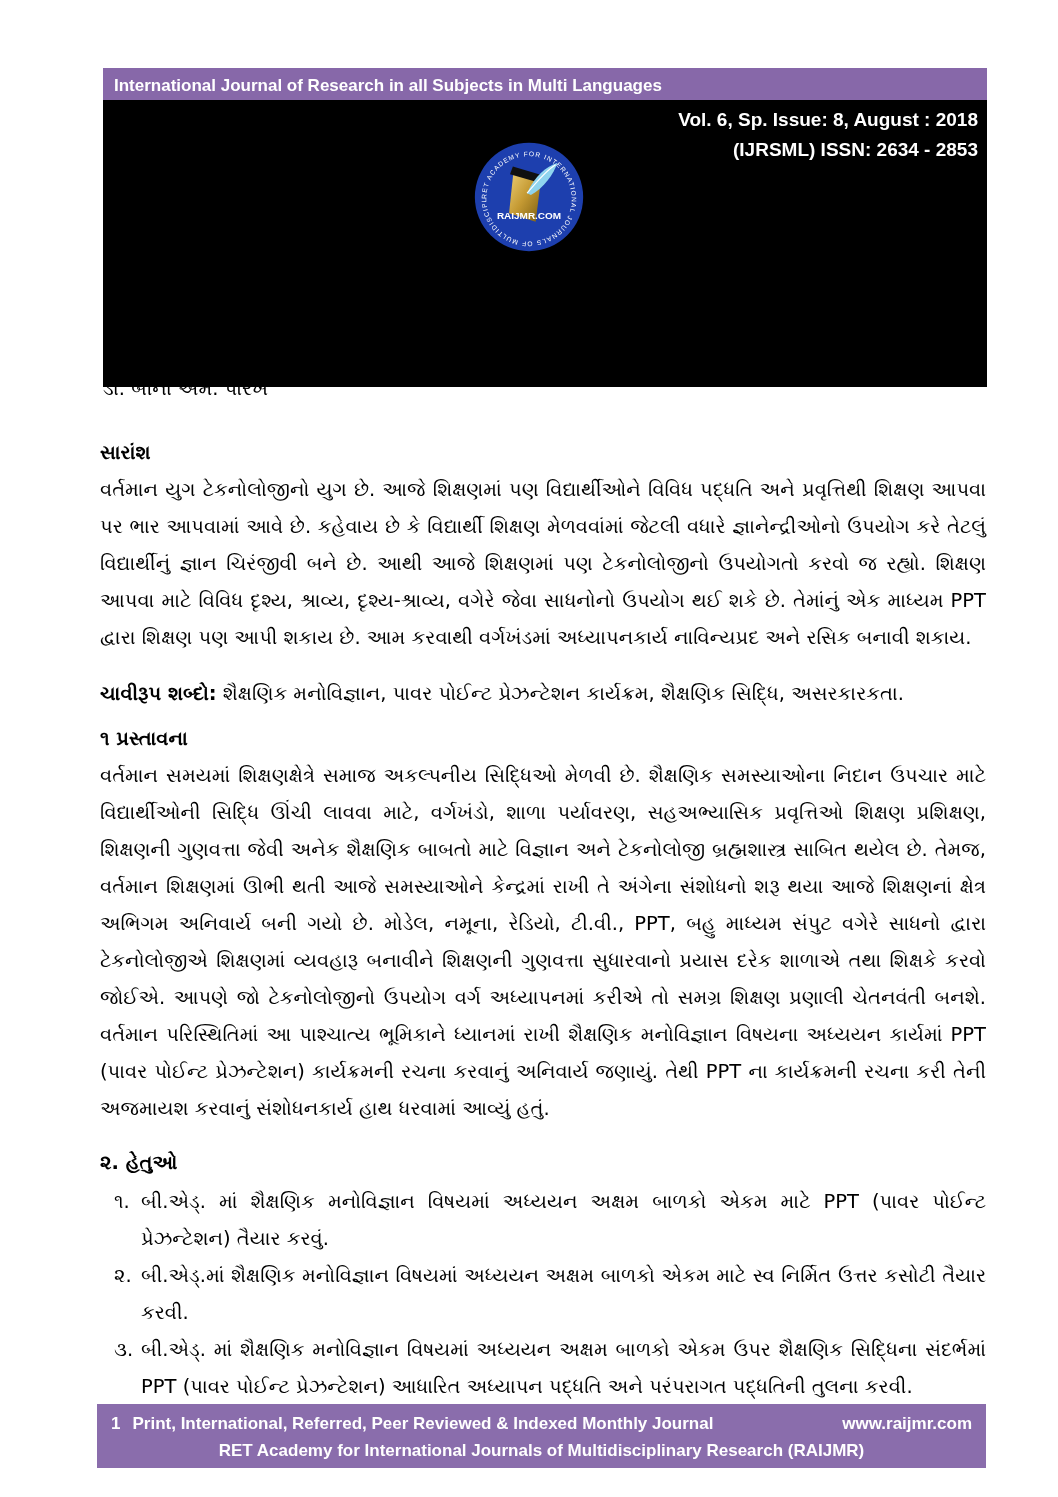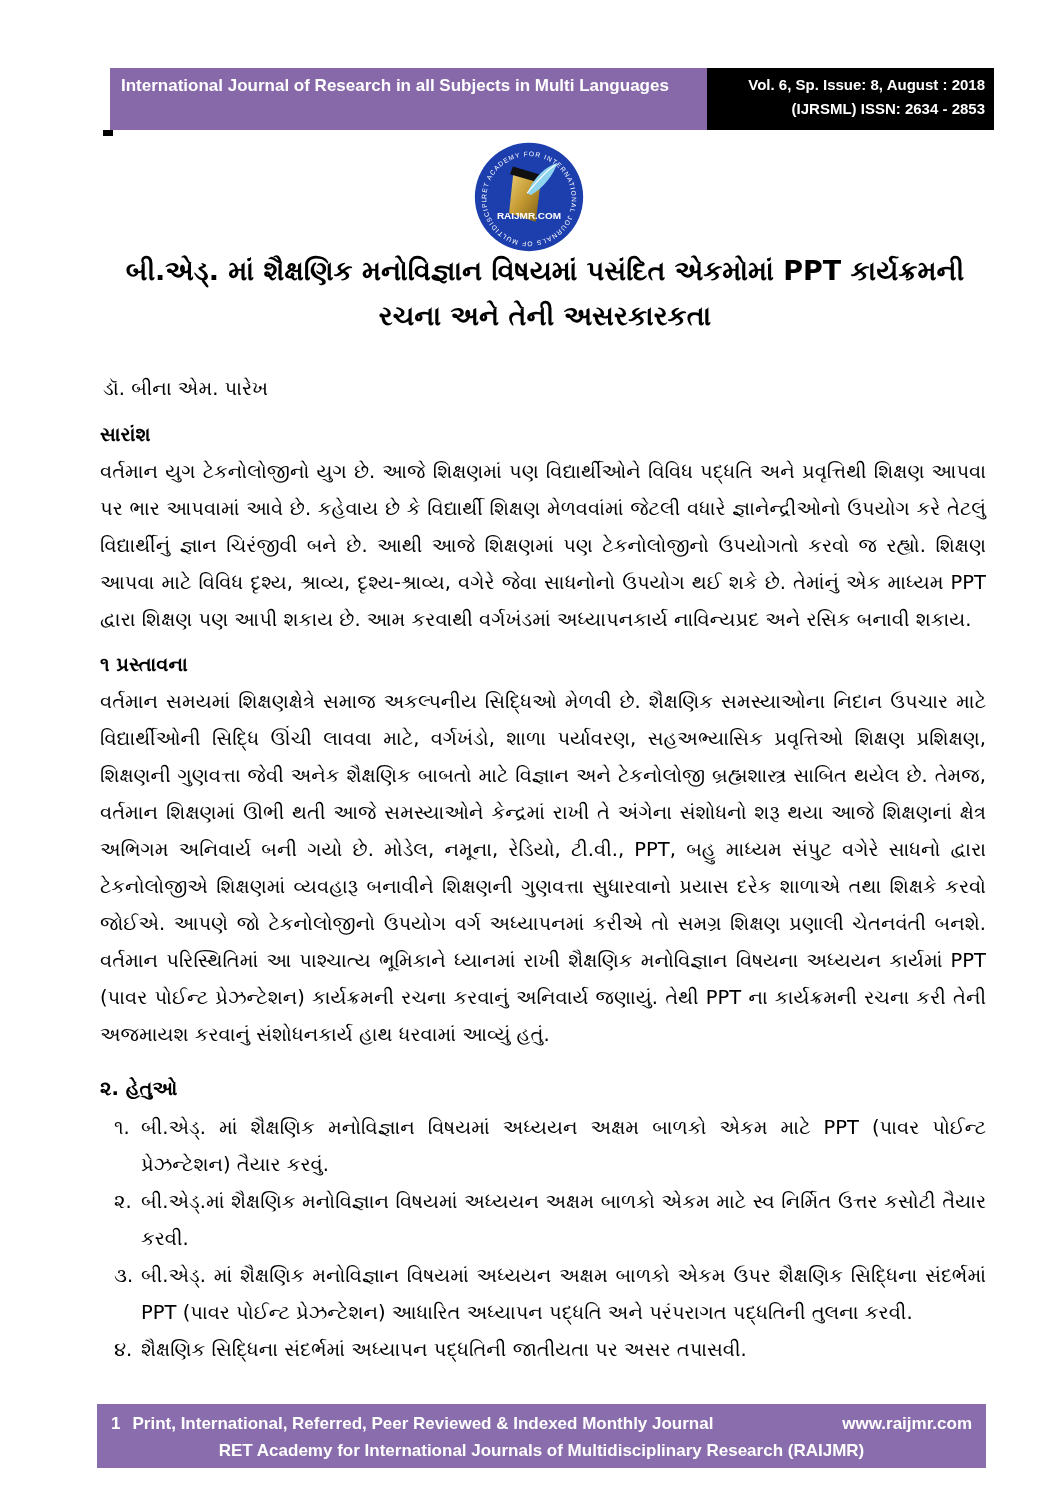--- a/index.html
+++ b/index.html
@@ -8,31 +8,31 @@
     width: 1058px; height: 1497px;
     position: relative;
     font-family: "DejaVu Sans", sans-serif;
     color: #000;
     overflow: hidden;
   }
   .page { position: absolute; inset: 0; background: #fff; }
 
   
   .header {
-    position: absolute; left: 110px; top: 68px; width: 884px; height: 62px;
-    display: flex; font-family: "Liberation Sans", sans-serif;
+    position: absolute; left: 103px; top: 68px; width: 884px; height: 62px;
+    display: flex; font-family: "Liberation Sans", sans-serif; flex-direction: column;
   }
   .header-left {
     flex: 1 1 auto; background: #8768a9; color: #fff;
     font-weight: bold; font-size: 17px; line-height: 1.58;
     padding: 5px 10px 0 11px;
   }
   .header-right {
     flex: 0 0 287px; background: #000; color: #fff;
-    font-weight: bold; font-size: 15px; line-height: 1.58;
+    font-weight: bold; font-size: 19px; line-height: 1.58;
     text-align: right; padding: 5px 9px 0 6px;
   }
   .header-dash {
     position: absolute; left: 103px; top: 130px; width: 10px; height: 6px;
     background: #000;
   }
 
   
   .logo-wrap {
     position: absolute; left: 0; top: 140px; width: 100%;
@@ -44,21 +44,21 @@
     position: absolute; left: 103px; top: 248px; width: 884px;
     text-align: center; font-weight: bold; font-size: 27px; line-height: 1.68;
   }
   .byline {
     position: absolute; left: 103px; top: 372px; width: 884px;
     text-align: left; font-size: 19.5px; line-height: 1.7;
   }
 
   
   .article {
-    position: absolute; left: 100px; top: 416px; width: 886px;
+    position: absolute; left: 100px; top: 434px; width: 886px;
     font-size: 19.5px; line-height: 37px;
   }
   .sec-heading { font-weight: bold; }
   .para { text-align: justify; }
   .keywords { margin-top: 19px; text-align: justify; }
   .keywords .kw-label { font-weight: bold; }
   .h-intro { margin-top: 8px; }
   .h-obj   { margin-top: 17px; }
   .list { margin-top: 2px; }
   .list-item { display: flex; align-items: flex-start; }
@@ -121,20 +121,23 @@
 
   <div class="byline">
     <div>ડૉ. બીના એમ. પારેખ</div>
   </div>
 
   <div class="article">
 
     <div class="sec-heading">સારાંશ</div>
     <div class="para">વર્તમાન યુગ ટેકનોલોજીનો યુગ છે. આજે શિક્ષણમાં પણ વિદ્યાર્થીઓને વિવિધ પદ્ધતિ અને પ્રવૃત્તિથી શિક્ષણ આપવા પર ભાર આપવામાં આવે છે. કહેવાય છે કે વિદ્યાર્થી શિક્ષણ મેળવવાંમાં જેટલી વધારે જ્ઞાનેન્દ્રીઓનો ઉપયોગ કરે તેટલું વિદ્યાર્થીનું જ્ઞાન ચિરંજીવી બને છે. આથી આજે શિક્ષણમાં પણ ટેકનોલોજીનો ઉપયોગતો કરવો જ રહ્યો. શિક્ષણ આપવા માટે વિવિધ દૃશ્ય, શ્રાવ્ય, દૃશ્ય-શ્રાવ્ય, વગેરે જેવા સાધનોનો ઉપયોગ થઈ શકે છે. તેમાંનું એક માધ્યમ PPT દ્વારા શિક્ષણ પણ આપી શકાય છે. આમ કરવાથી વર્ગખંડમાં અધ્યાપનકાર્ય નાવિન્યપ્રદ અને રસિક બનાવી શકાય.</div>
 
+    <div class="keywords">
+      <span class="kw-label">ચાવીરૂપ શબ્દો:</span><span> શૈક્ષણિક મનોવિજ્ઞાન, પાવર પોઈન્ટ પ્રેઝન્ટેશન કાર્યક્રમ, શૈક્ષણિક સિદ્ધિ, અસરકારકતા.</span>
+    </div>
 
     <div class="sec-heading h-intro">૧ પ્રસ્તાવના</div>
     <div class="para">વર્તમાન સમયમાં શિક્ષણક્ષેત્રે સમાજ અકલ્પનીય સિદ્ધિઓ મેળવી છે. શૈક્ષણિક સમસ્યાઓના નિદાન ઉપચાર માટે વિદ્યાર્થીઓની સિદ્ધિ ઊંચી લાવવા માટે, વર્ગખંડો, શાળા પર્યાવરણ, સહઅભ્યાસિક પ્રવૃત્તિઓ શિક્ષણ પ્રશિક્ષણ, શિક્ષણની ગુણવત્તા જેવી અનેક શૈક્ષણિક બાબતો માટે વિજ્ઞાન અને ટેકનોલોજી બ્રહ્મશાસ્ત્ર સાબિત થયેલ છે. તેમજ, વર્તમાન શિક્ષણમાં ઊભી થતી આજે સમસ્યાઓને કેન્દ્રમાં રાખી તે અંગેના સંશોધનો શરૂ થયા આજે શિક્ષણનાં ક્ષેત્ર અભિગમ અનિવાર્ય બની ગયો છે. મોડેલ, નમૂના, રેડિયો, ટી.વી., PPT, બહુ માધ્યમ સંપુટ વગેરે સાધનો દ્વારા ટેકનોલોજીએ શિક્ષણમાં વ્યવહારૂ બનાવીને શિક્ષણની ગુણવત્તા સુધારવાનો પ્રયાસ દરેક શાળાએ તથા શિક્ષકે કરવો જોઈએ. આપણે જો ટેકનોલોજીનો ઉપયોગ વર્ગ અધ્યાપનમાં કરીએ તો સમગ્ર શિક્ષણ પ્રણાલી ચેતનવંતી બનશે. વર્તમાન પરિસ્થિતિમાં આ પાશ્ચાત્ય ભૂમિકાને ધ્યાનમાં રાખી શૈક્ષણિક મનોવિજ્ઞાન વિષયના અધ્યયન કાર્યમાં PPT (પાવર પોઈન્ટ પ્રેઝન્ટેશન) કાર્યક્રમની રચના કરવાનું અનિવાર્ય જણાયું. તેથી PPT ના કાર્યક્રમની રચના કરી તેની અજમાયશ કરવાનું સંશોધનકાર્ય હાથ ધરવામાં આવ્યું હતું.</div>
 
     <div class="sec-heading h-obj">૨. હેતુઓ</div>
     <div class="list">
       <div class="list-item">
         <span class="num">૧.</span>
         <span class="txt">બી.એડ્. માં શૈક્ષણિક મનોવિજ્ઞાન વિષયમાં અધ્યયન અક્ષમ બાળકો એકમ માટે PPT (પાવર પોઈન્ટ પ્રેઝન્ટેશન) તૈયાર કરવું.</span>
       </div>

